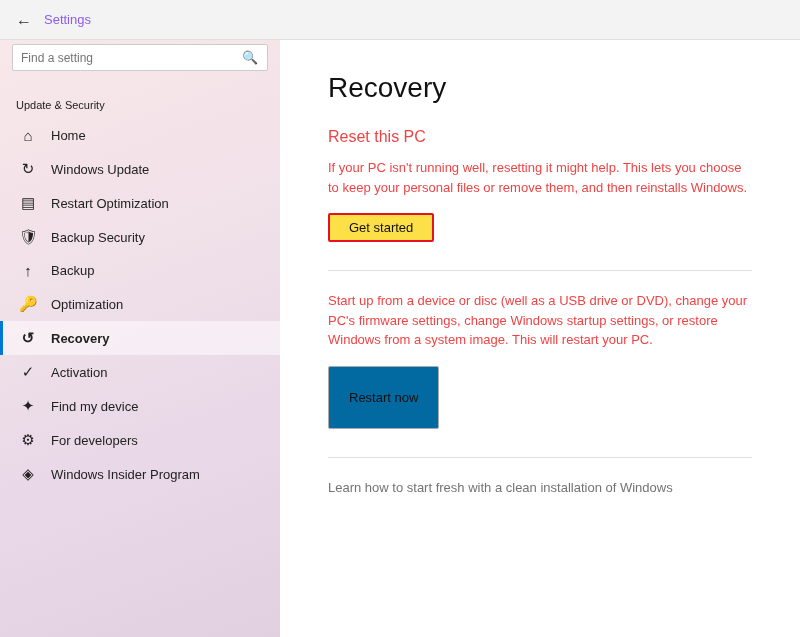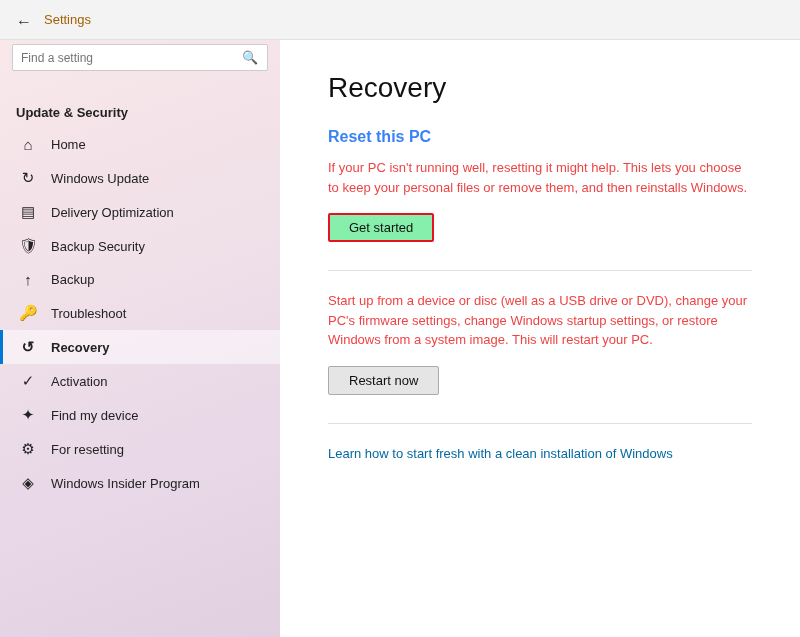--- a/index.html
+++ b/index.html
@@ -27,48 +27,48 @@
     .title-bar-back {
       font-size: 16px;
       cursor: pointer;
       color: #333;
       background: none;
       border: none;
       padding: 4px;
     }
     .title-bar-title {
       font-size: 13px;
-      color: #a16207;
+      color: #8b5cf6;
     }
 
     
     .main-layout {
       display: flex;
       flex: 1;
       overflow: hidden;
     }
 
     
     .sidebar {
       width: 280px;
       background: linear-gradient(160deg, #f8e8ea 0%, #f0e0e8 40%, #e8d8e8 70%, #e0d0e0 100%);
       overflow-y: auto;
       flex-shrink: 0;
       padding-bottom: 16px;
     }
 
     .sidebar-section-title {
-      font-size: 13px;
-      font-weight: 700;
+      font-size: 11px;
+      font-weight: 400;
       color: #222;
       padding: 16px 1px 8px 16px;
     }
 
     .search-box {
-      margin: 4px 12px 18px 12px;
+      margin: 4px 12px 12px 12px;
       display: flex;
       align-items: center;
       background: white;
       border: 1px solid #ccc;
       border-radius: 2px;
       padding: 5px 8px;
       gap: 6px;
     }
     .search-box input {
       border: none;
@@ -115,58 +115,58 @@
 
     .page-title {
       font-size: 28px;
       font-weight: 300;
       color: #111;
       margin-bottom: 24px;
     }
 
     .section-title {
       font-size: 16px;
-      font-weight: 700;
-      color: #3b82f6;
+      font-weight: 400;
+      color: #ef4444;
       margin-bottom: 12px;
     }
 
     .section-description {
       font-size: 13px;
       color: #ef4444;
       line-height: 1.5;
       margin-bottom: 16px;
       max-width: 420px;
     }
 
     .btn {
       display: inline-block;
-      padding: 6px 20px;
+      padding: 23px 20px;
       font-size: 13px;
       cursor: pointer;
       border: 1px solid #aaa;
-      background: #e5e5e5;
+      background: #0369a1;
       color: #111;
       border-radius: 2px;
       margin-bottom: 8px;
     }
     .btn.highlighted {
       border: 2px solid #e81123;
-      background: #86efac;
+      background: #fde047;
       padding: 5px 19px;
     }
 
     .section-divider {
       border: none;
       border-top: 1px solid #e0e0e0;
       margin: 20px 0;
     }
 
     .link-blue {
-      color: #0369a1;
+      color: #737373;
       font-size: 13px;
       text-decoration: none;
       cursor: pointer;
     }
   </style>
 </head>
 <body>
 
 <div class="title-bar">
   <button class="title-bar-back">←</button>
@@ -188,49 +188,49 @@
         <div class="nav-item">
           <span class="nav-icon">⌂</span>
           <span>Home</span>
         </div>
         <div class="nav-item">
           <span class="nav-icon">↻</span>
           <span>Windows Update</span>
         </div>
         <div class="nav-item">
           <span class="nav-icon">▤</span>
-          <span>Delivery Optimization</span>
+          <span>Restart Optimization</span>
         </div>
         <div class="nav-item">
           <span class="nav-icon">🛡</span>
           <span>Backup Security</span>
         </div>
         <div class="nav-item">
           <span class="nav-icon">↑</span>
           <span>Backup</span>
         </div>
         <div class="nav-item">
           <span class="nav-icon">🔑</span>
-          <span>Troubleshoot</span>
+          <span>Optimization</span>
         </div>
         <div class="nav-item active">
           <span class="nav-icon">↺</span>
           <span>Recovery</span>
         </div>
         <div class="nav-item">
           <span class="nav-icon">✓</span>
           <span>Activation</span>
         </div>
         <div class="nav-item">
           <span class="nav-icon">✦</span>
           <span>Find my device</span>
         </div>
         <div class="nav-item">
           <span class="nav-icon">⚙</span>
-          <span>For resetting</span>
+          <span>For developers</span>
         </div>
         <div class="nav-item">
           <span class="nav-icon">◈</span>
           <span>Windows Insider Program</span>
         </div>
       </nav>
   </div>
 
   <div class="content">
     <h1 class="page-title">Recovery</h1>

